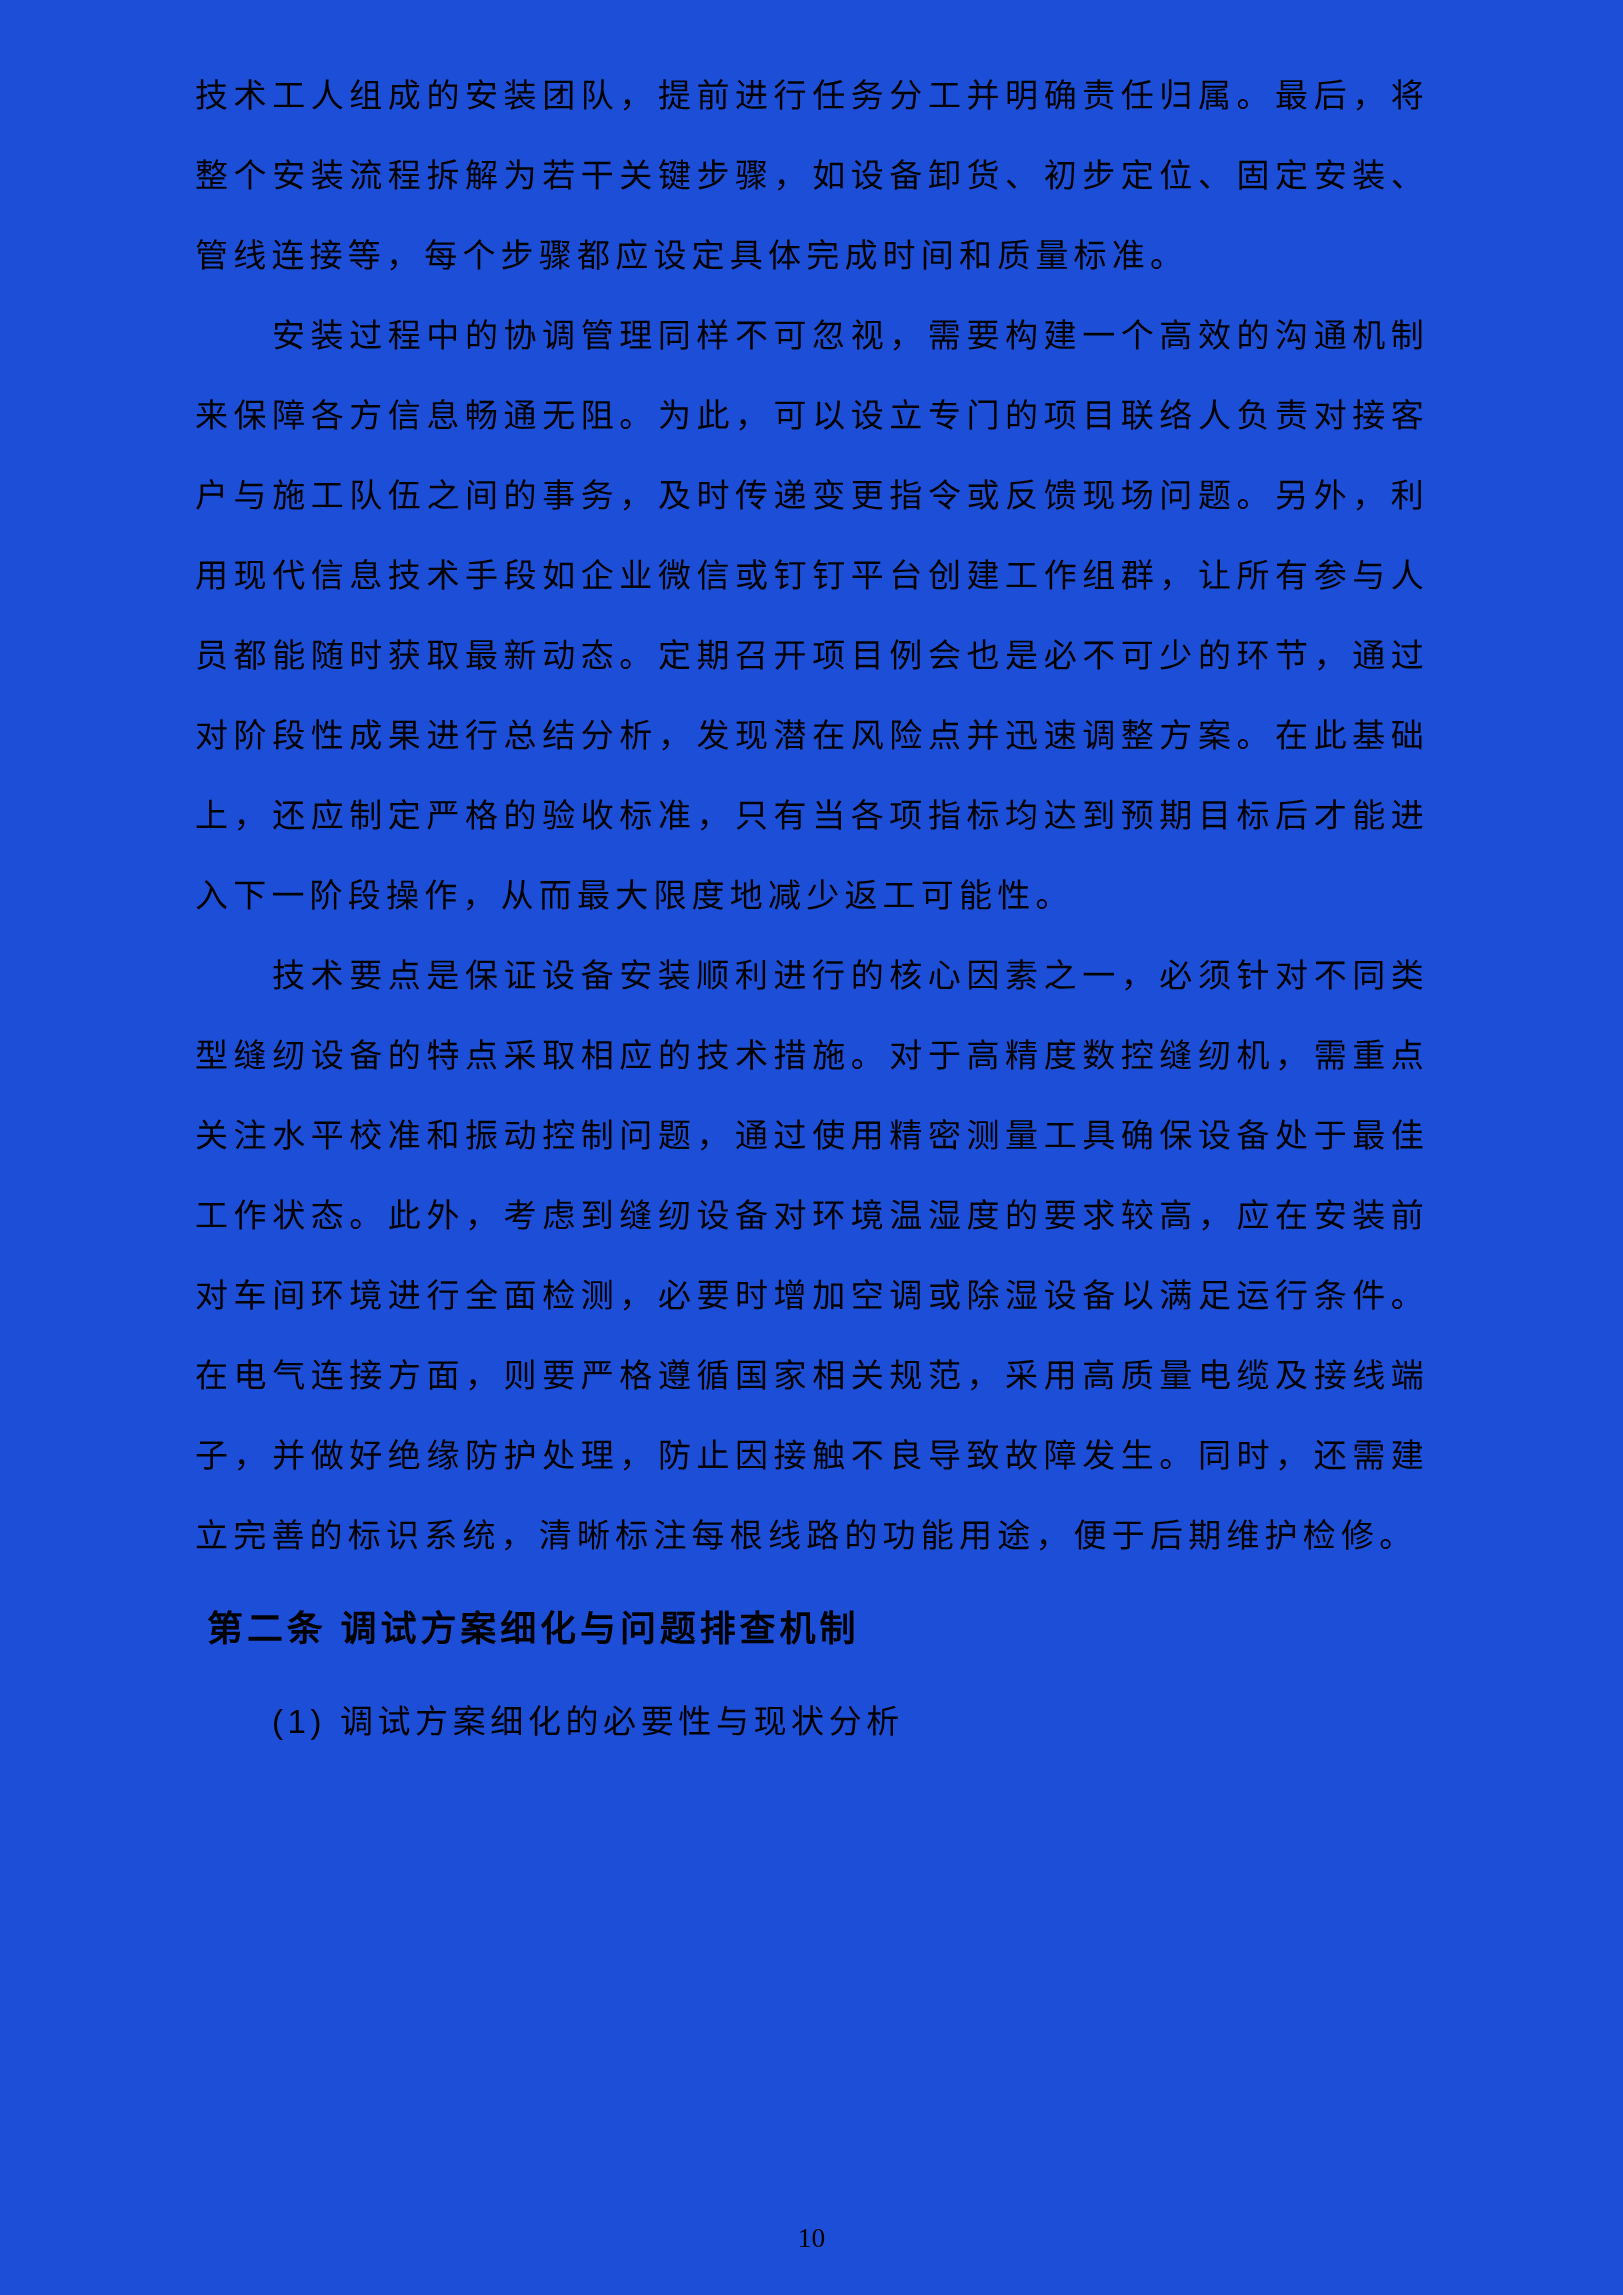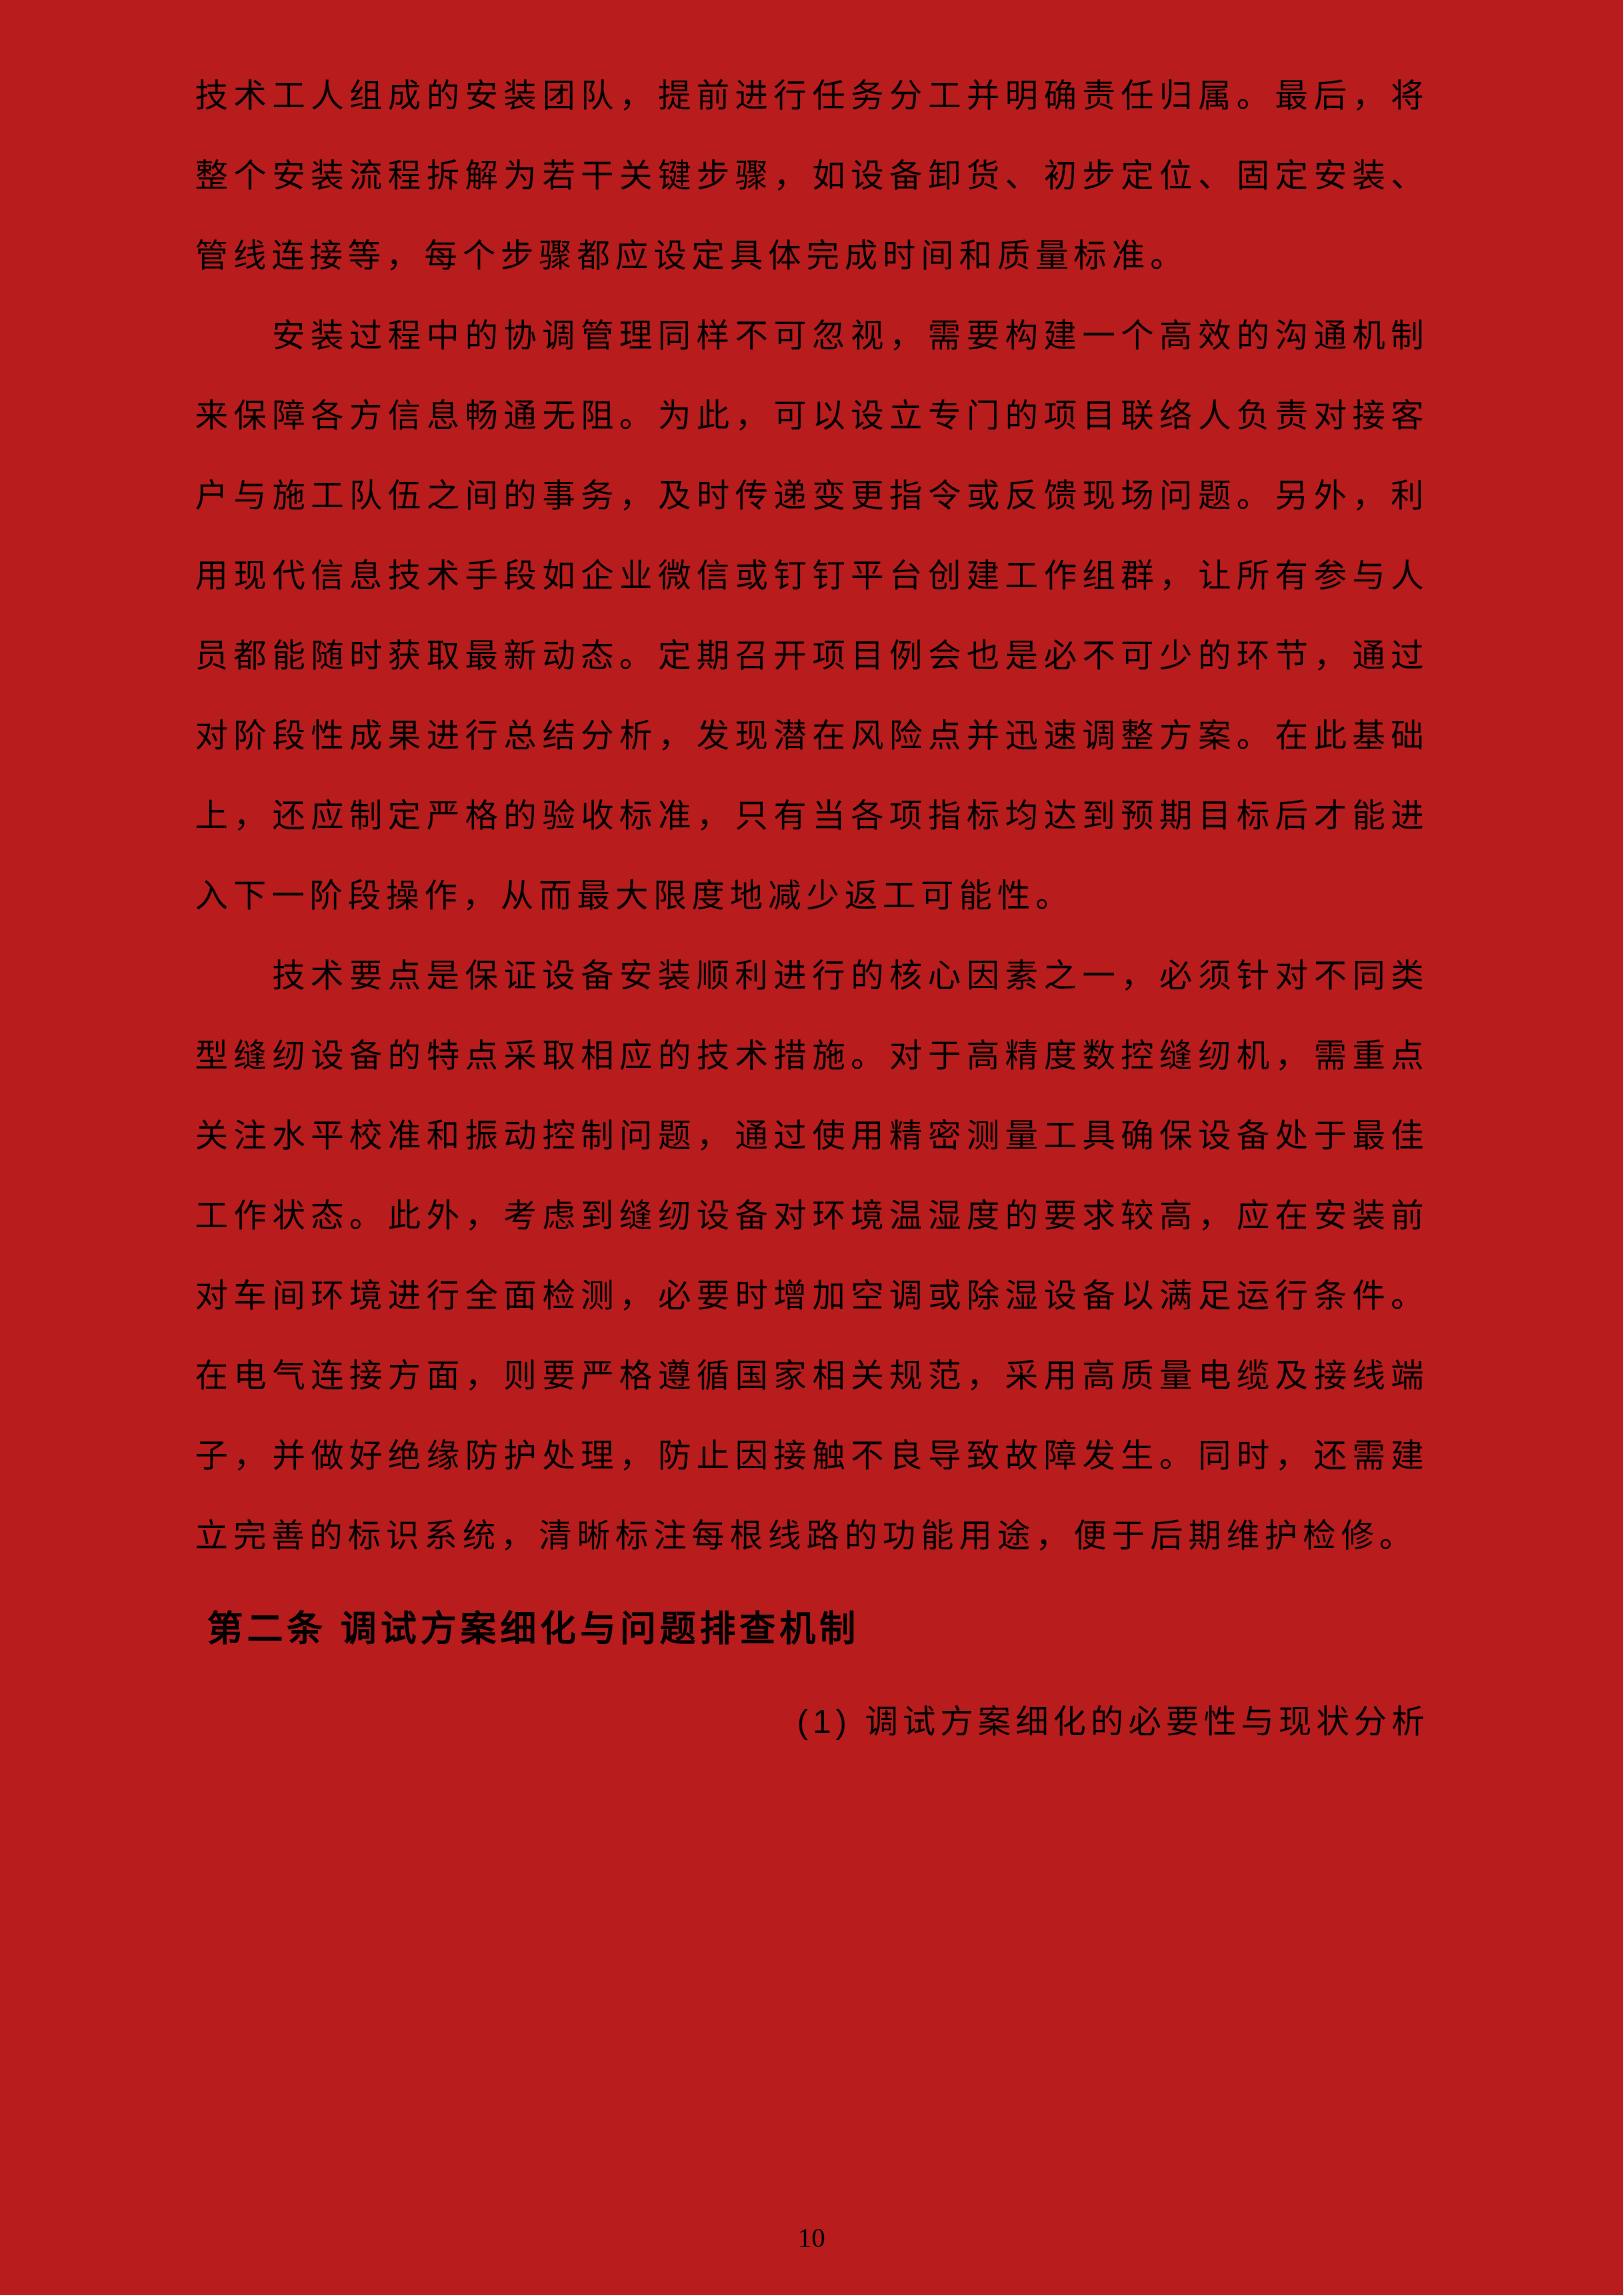--- a/index.html
+++ b/index.html
@@ -4,21 +4,21 @@
 <style>
   html, body {
     margin: 0;
     padding: 0;
     background: #ffffff;
   }
   .page {
     position: relative;
     width: 1623px;
     height: 2295px;
-    background: #b91c1c;
+    background: #1d4ed8;
     overflow: hidden;
     font-family: "Liberation Serif", "DejaVu Serif", serif;
     color: #000000;
   }
   .content {
     position: absolute;
     top: 56px;
     left: 195px;
     right: 194px;
   }
@@ -44,21 +44,21 @@
     text-align: left;
   }
   .sub-heading {
     margin: 0;
     font-family: "Liberation Sans", "DejaVu Sans", sans-serif;
     font-weight: 400;
     font-size: 33px;
     line-height: 80px;
     letter-spacing: 4.6px;
     text-indent: 77px;
-    text-align: right;
+    text-align: left;
   }
   .page-footer {
     position: absolute;
     left: 0;
     right: 0;
     bottom: 44px;
     text-align: center;
     font-size: 27.5px;
     line-height: 27.5px;
     letter-spacing: 0;

